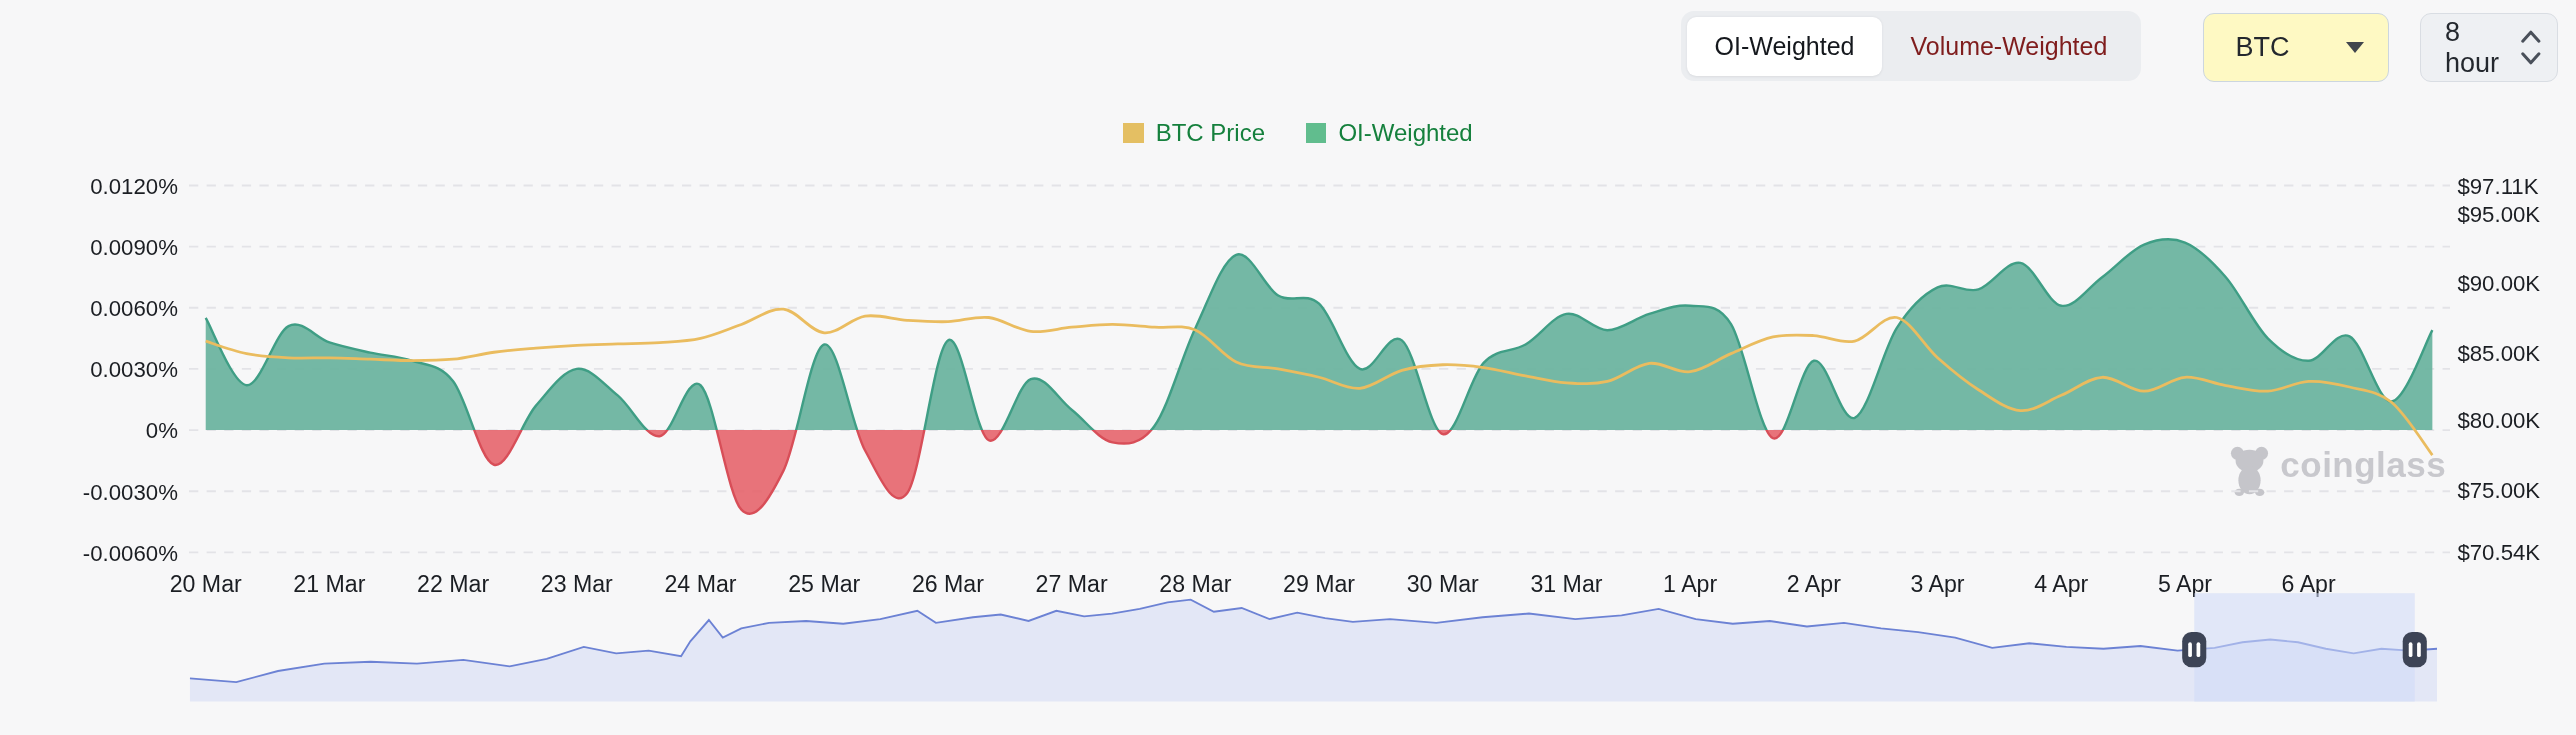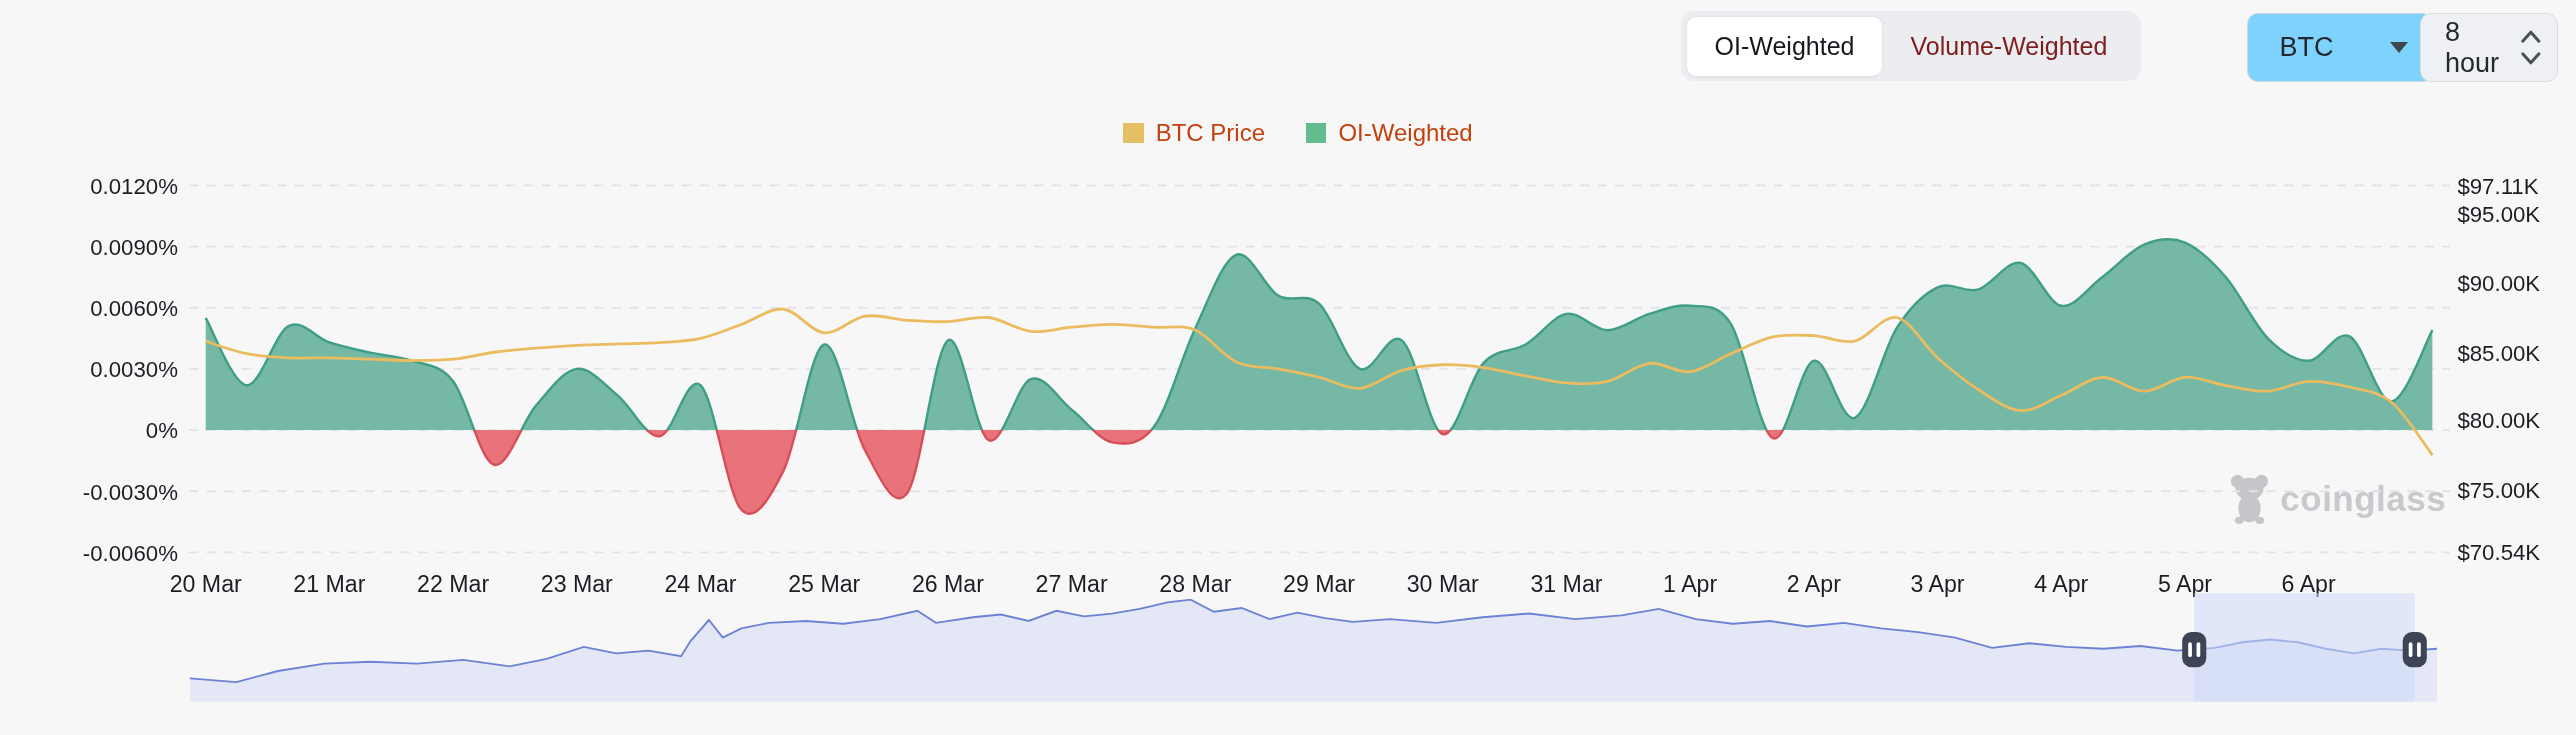--- a/index.html
+++ b/index.html
@@ -9,33 +9,33 @@
        letter-spacing:-0.5px;color:#14161a;}
   
   .segmented{position:absolute;left:1681px;top:11px;height:70px;background:#ebedf0;border-radius:13px;
        display:flex;align-items:center;padding:0 5.6px;box-sizing:border-box;}
   .seg{border:none;background:transparent;height:59px;padding:0 28px;border-radius:9.3px;
        font-family:"Liberation Sans",sans-serif;font-size:25px;color:#7f1d1d;cursor:pointer;white-space:nowrap;}
   .seg.active{background:#ffffff;color:#15181d;box-shadow:0 0.9px 2.8px rgba(20,25,40,.08);}
   
   .select{position:absolute;top:13px;height:69px;border-radius:11px;box-sizing:border-box;
        display:flex;align-items:center;justify-content:space-between;cursor:pointer;}
-  .select-btc{left:2203px;width:186px;background:#7dd3fc;border:1.9px solid #ccd6df;padding:0 24px 0 31.5px;margin-left:44px;}
+  .select-btc{left:2203px;width:186px;background:#fef9c3;border:1.9px solid #ccd6df;padding:0 24px 0 31.5px;}
   .select-interval{left:2420px;width:138px;background:#eef0f3;border:1.9px solid #d9dde3;padding:0 15px 0 24px;}
   .select .val{font-size:27px;color:#24282e;}
   .tri-down{width:0;height:0;border-left:9.3px solid transparent;border-right:9.3px solid transparent;
        border-top:11px solid #41464d;}
   
   .legend{position:absolute;left:1080px;top:119px;width:436px;display:flex;justify-content:center;
        align-items:center;gap:41px;}
   .litem{display:flex;align-items:center;gap:12px;cursor:pointer;}
   .sw{width:20.4px;height:20.4px;display:inline-block;}
-  .litem span.lbl{font-size:24px;color:#c2410c;}
+  .litem span.lbl{font-size:24px;color:#15803d;}
   
-  .watermark{position:absolute;left:2228px;top:473px;display:flex;align-items:center;gap:9.3px;opacity:.95;}
+  .watermark{position:absolute;left:2228px;top:445px;display:flex;align-items:flex-start;gap:9.3px;opacity:.95;}
   .watermark .wm-text{font-size:35px;font-weight:bold;color:#c6c6cb;letter-spacing:0.5px;}
   #chart{position:absolute;left:0;top:0;}
 </style>
 </head>
 <body>
 
 <div class="app">
 
 
   <div class="segmented">

